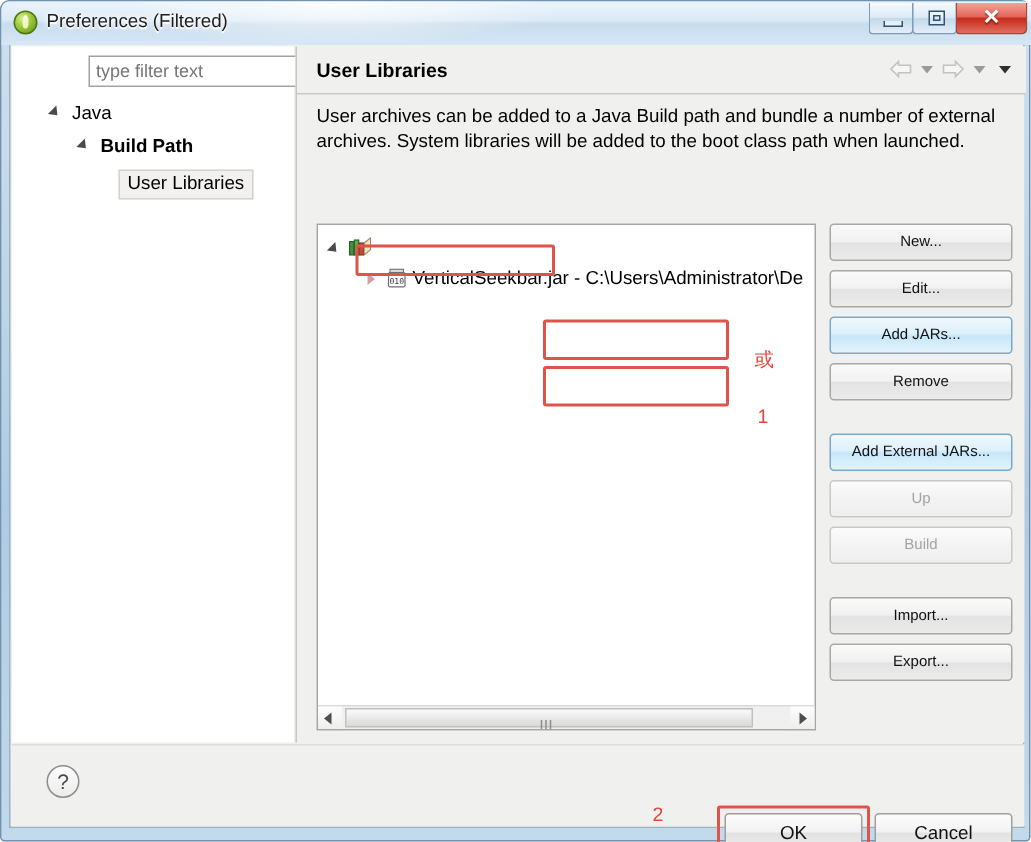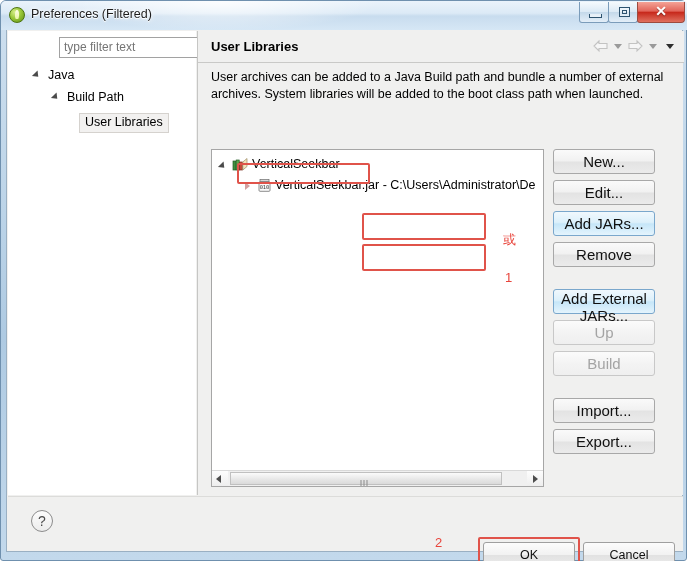--- a/index.html
+++ b/index.html
@@ -354,29 +354,29 @@
   }
 
   
   .btncol {
     position: absolute;
     left: 355px; top: 118px;
     width: 122px;
   }
   .sbtn {
     display: block;
-    width: 102px;
+    width: 122px;
     height: 25px;
     margin-bottom: 6px;
     box-sizing: border-box;
     border: 1px solid #a8a8a8;
     border-radius: 3px;
     background: linear-gradient(to bottom, #fafafa 0%, #f1f1f1 48%, #e3e3e3 52%, #ebebeb 100%);
     font-family: "Liberation Sans", sans-serif;
-    font-size: 15px;
+    font-size: 10px;
     color: #101010;
     cursor: default;
     padding: 0;
   }
   .sbtn.disabled {
     color: #a4a4a4;
     border-color: #c8c8c8;
     background: linear-gradient(to bottom, #fbfbfb, #f3f3f3 52%, #efefef);
   }
   .sbtn.hl {
@@ -482,21 +482,21 @@
           <span class="tw" style="left:26px;">
             <span class="twisty"></span>
           </span>
           <span class="tw" style="left:40px;">Java</span>
         </div>
 
         <div class="tree-row">
           <span class="tw" style="left:45px;">
             <span class="twisty"></span>
           </span>
-          <span class="tw" style="left:59px;">Build Path</span>
+          <span class="tw" style="left:59px;font-weight:bold;">Build Path</span>
         </div>
 
         <div class="tree-row">
           <span class="tw" style="left:71px; top:3px;">
             <span class="node-selected">User Libraries</span>
           </span>
         </div>
       </div>
     </div>
 
@@ -523,21 +523,20 @@
       <div class="libbox">
 
         <div class="lib-row" style="margin-top:4px;">
           <span class="lib-caret-down"></span>
           <svg class="books-icon" viewBox="0 0 16 15">
             <rect x="1" y="4" width="3" height="9" fill="#3f8f3f" stroke="#245c24" stroke-width=".7"></rect>
             <rect x="4.2" y="3" width="3" height="10" fill="#59a94e" stroke="#245c24" stroke-width=".7"></rect>
             <rect x="7.4" y="5" width="3" height="8" fill="#c44b3a" stroke="#7d2b20" stroke-width=".7"></rect>
             <path d="M10.8 5 L15 1.5 L15 9.5 L10.8 13 Z" fill="#f2e3bd" stroke="#9b8a63" stroke-width=".7"></path>
           </svg>
-          <span class="lib-label">VerticalSeekbar</span>
         </div>
 
         <div class="lib-row">
           <span class="lib-caret-right"></span>
           <svg class="jar-icon" viewBox="0 0 15 15">
             <rect x="3" y="1.5" width="9" height="2.2" fill="#d8d8d8" stroke="#6e6e6e" stroke-width=".7"></rect>
             <rect x="2" y="3.8" width="11" height="9.5" rx="1" fill="#fbfbfb" stroke="#6e6e6e" stroke-width=".8"></rect>
             <text x="7.5" y="11" font-family="DejaVu Sans Mono, monospace" font-size="5.4" fill="#3a3a3a" text-anchor="middle">010</text>
           </svg>
           <span class="jar-label">VerticalSeekbar.jar - C:\Users\Administrator\De</span>

